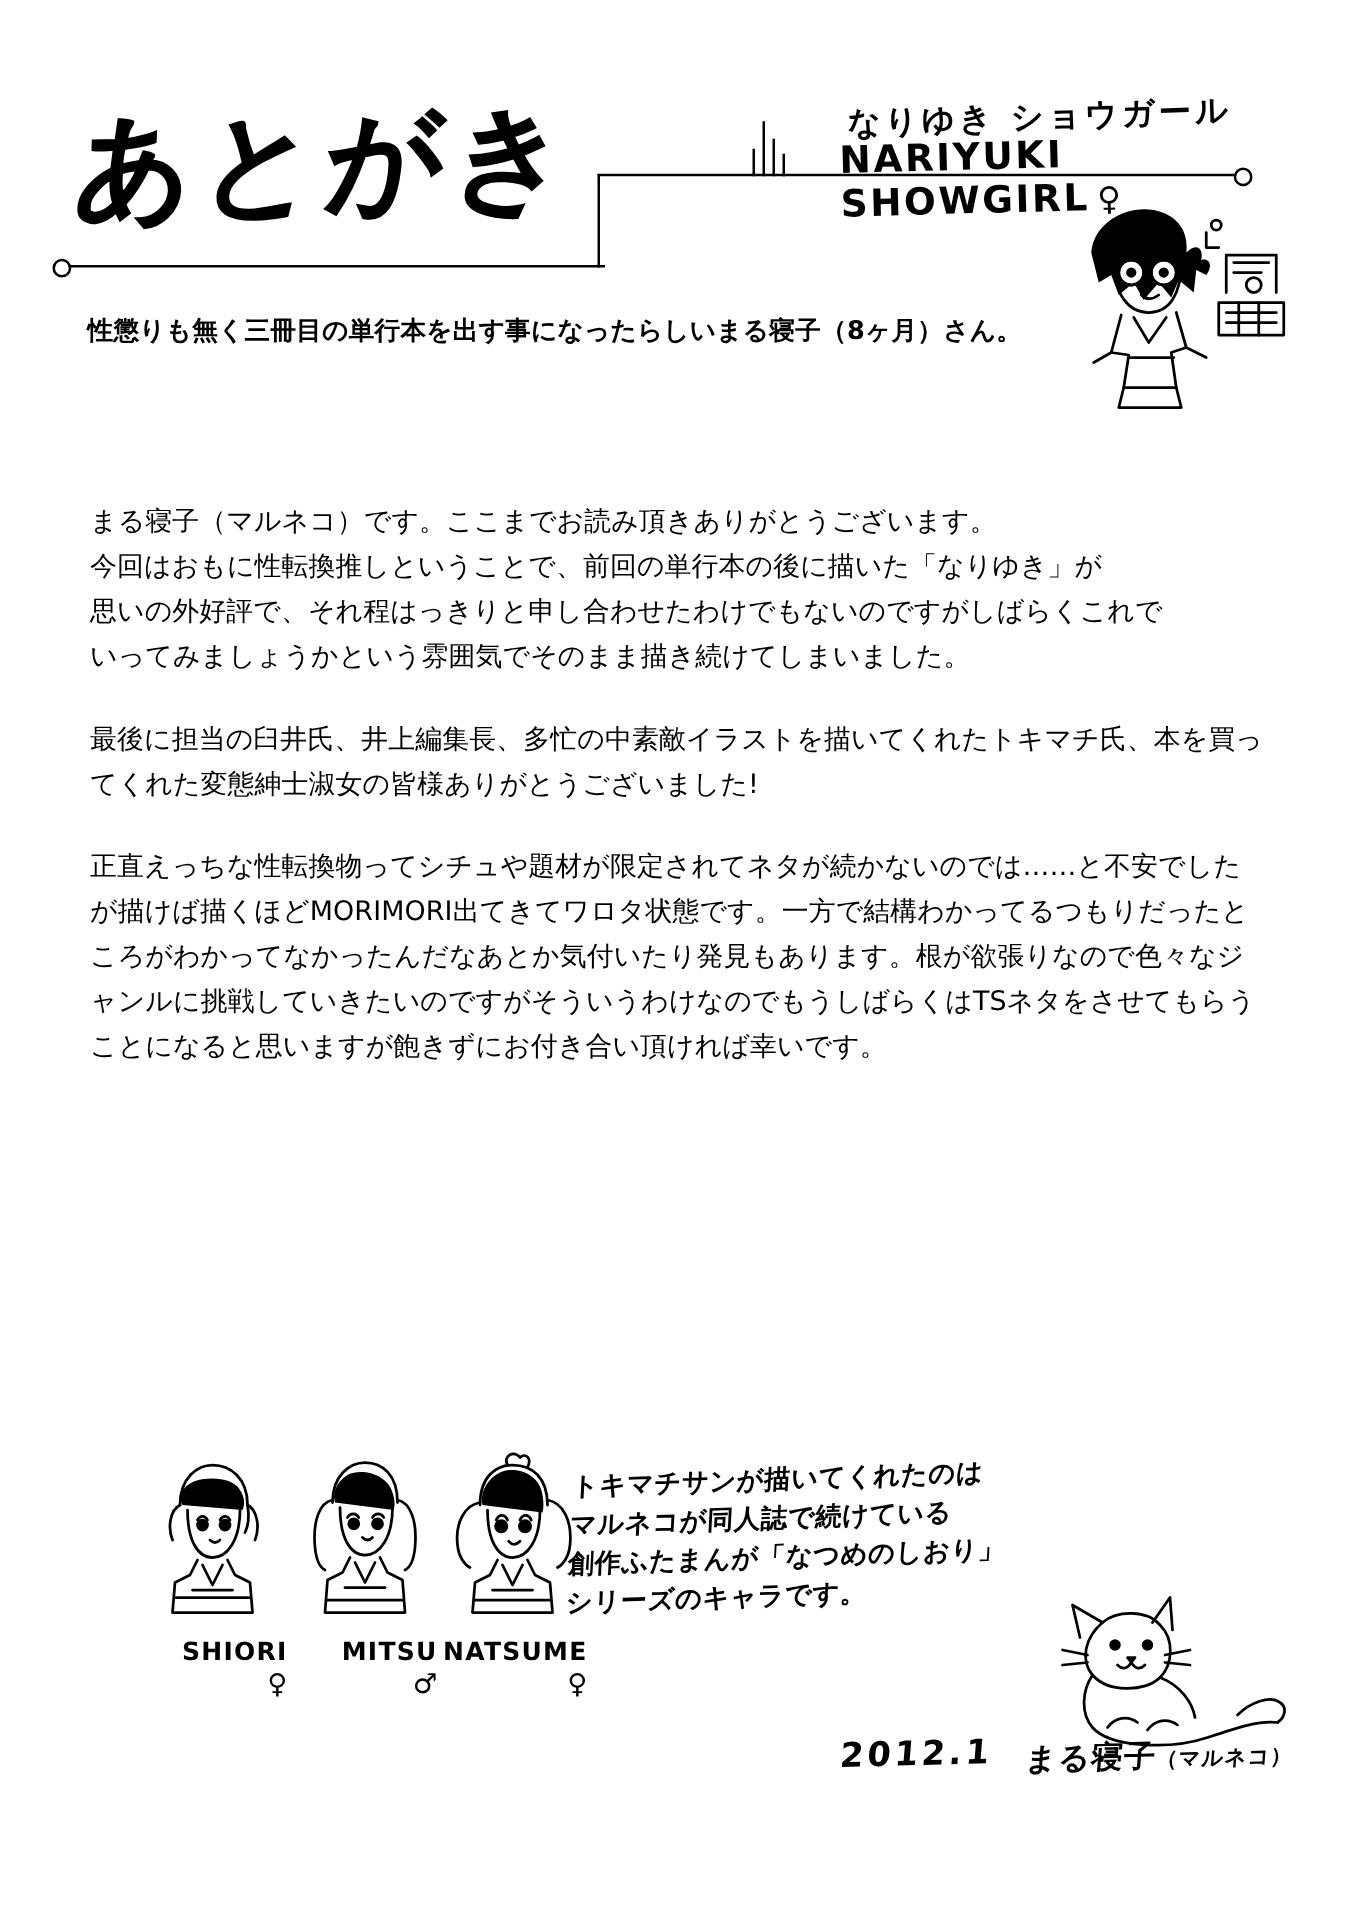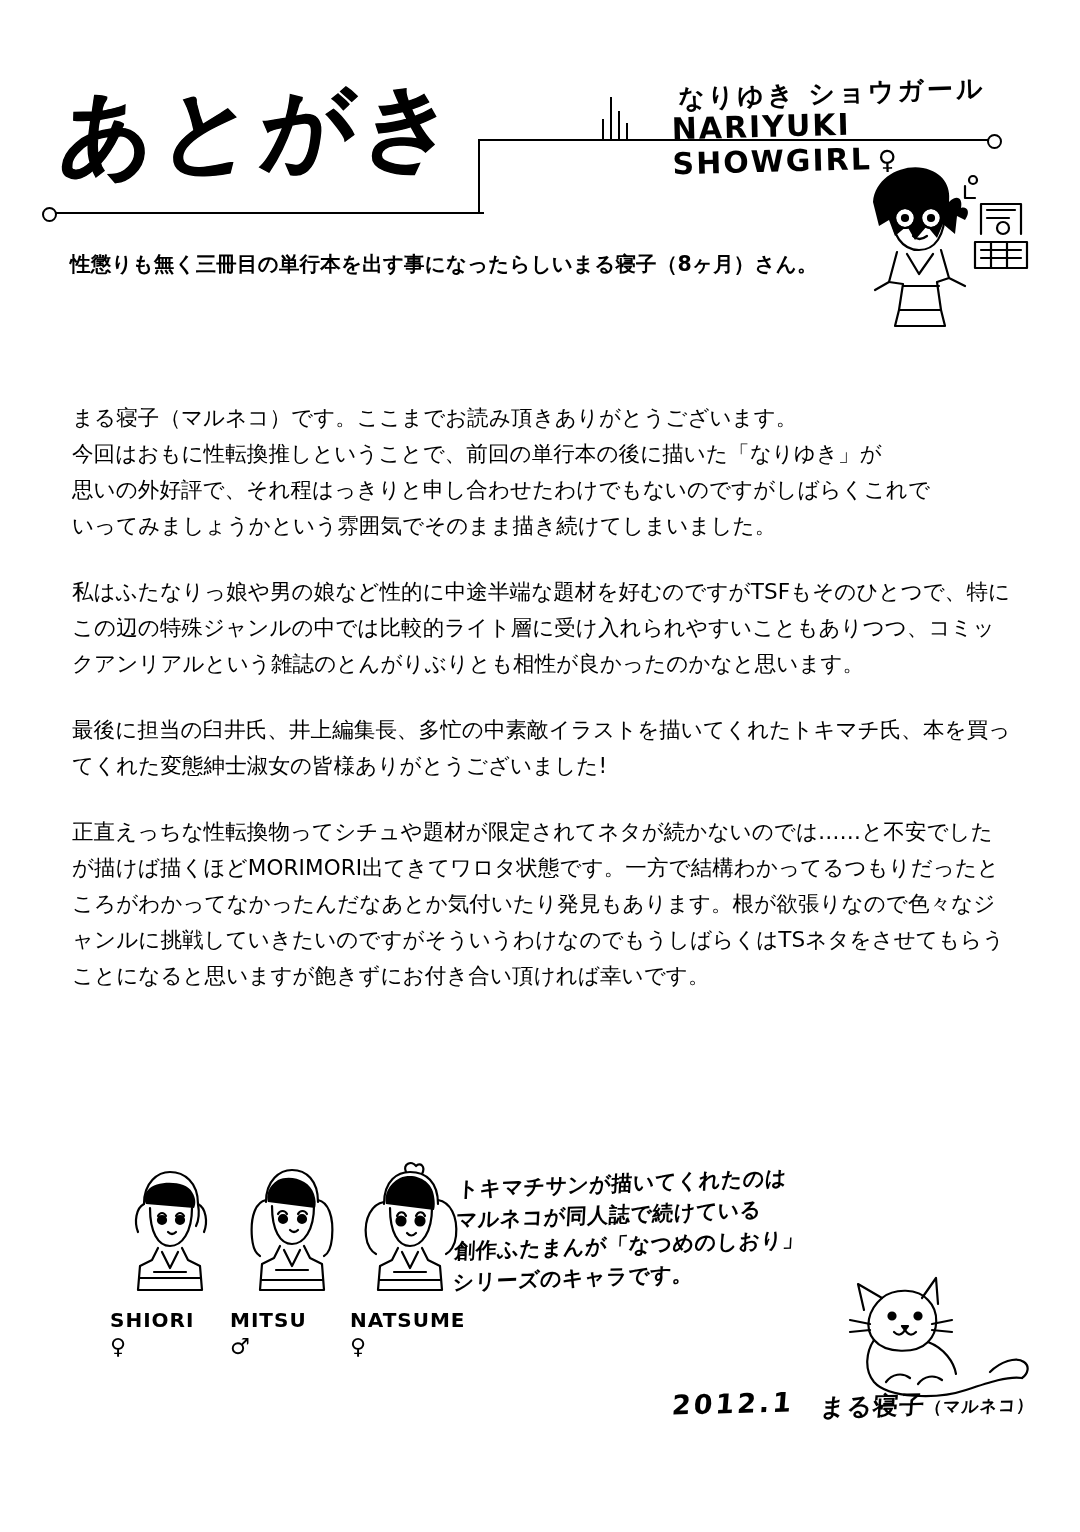--- a/index.html
+++ b/index.html
@@ -160,21 +160,21 @@
   .chars {
     position: absolute;
     left: 100px;
     top: 1160px;
     width: 380px;
     height: 230px;
   }
   .char {
     position: absolute;
     width: 120px;
-    text-align: left;
+    text-align: right;
   }
   .char .face { width: 120px; height: 140px; }
   .char .name {
     font-family: "DejaVu Sans", sans-serif;
     font-size: 20px;
     font-weight: bold;
     letter-spacing: 1px;
     margin-top: 4px;
   }
   .char .sym {
@@ -296,21 +296,20 @@
       <path d="M120 36 L120 48 L130 48"></path>
       <circle cx="128" cy="30" r="4"></circle>
     </svg>
   </div>
 
   <div class="body-copy">
     <p style="white-space: pre-line;">まる寝子（マルネコ）です。ここまでお読み頂きありがとうございます。
 今回はおもに性転換推しということで、前回の単行本の後に描いた「なりゆき」が
 思いの外好評で、それ程はっきりと申し合わせたわけでもないのですがしばらくこれで
 いってみましょうかという雰囲気でそのまま描き続けてしまいました。</p>
-    <p>私はふたなりっ娘や男の娘など性的に中途半端な題材を好むのですがTSFもそのひとつで、特にこの辺の特殊ジャンルの中では比較的ライト層に受け入れられやすいこともありつつ、コミックアンリアルという雑誌のとんがりぶりとも相性が良かったのかなと思います。</p>
     <p>最後に担当の臼井氏、井上編集長、多忙の中素敵イラストを描いてくれたトキマチ氏、本を買ってくれた変態紳士淑女の皆様ありがとうございました!</p>
     <p>正直えっちな性転換物ってシチュや題材が限定されてネタが続かないのでは……と不安でしたが描けば描くほどMORIMORI出てきてワロタ状態です。一方で結構わかってるつもりだったところがわかってなかったんだなあとか気付いたり発見もあります。根が欲張りなので色々なジャンルに挑戦していきたいのですがそういうわけなのでもうしばらくはTSネタをさせてもらうことになると思いますが飽きずにお付き合い頂ければ幸いです。</p>
   </div>
 
   <div class="chars">
 
     <div class="char c1">
       <svg class="face" viewBox="0 0 120 140" fill="none" stroke="#000" stroke-width="2.2" stroke-linecap="round" stroke-linejoin="round">
         <path d="M34 44 C34 22, 48 12, 60 12 C74 12, 88 22, 88 44 C90 56, 88 62, 86 66"></path>
         <path d="M36 44 C34 40, 34 34, 38 30 C46 20, 76 20, 82 32 C86 38, 86 44, 84 48" fill="#000" stroke="none"></path>

